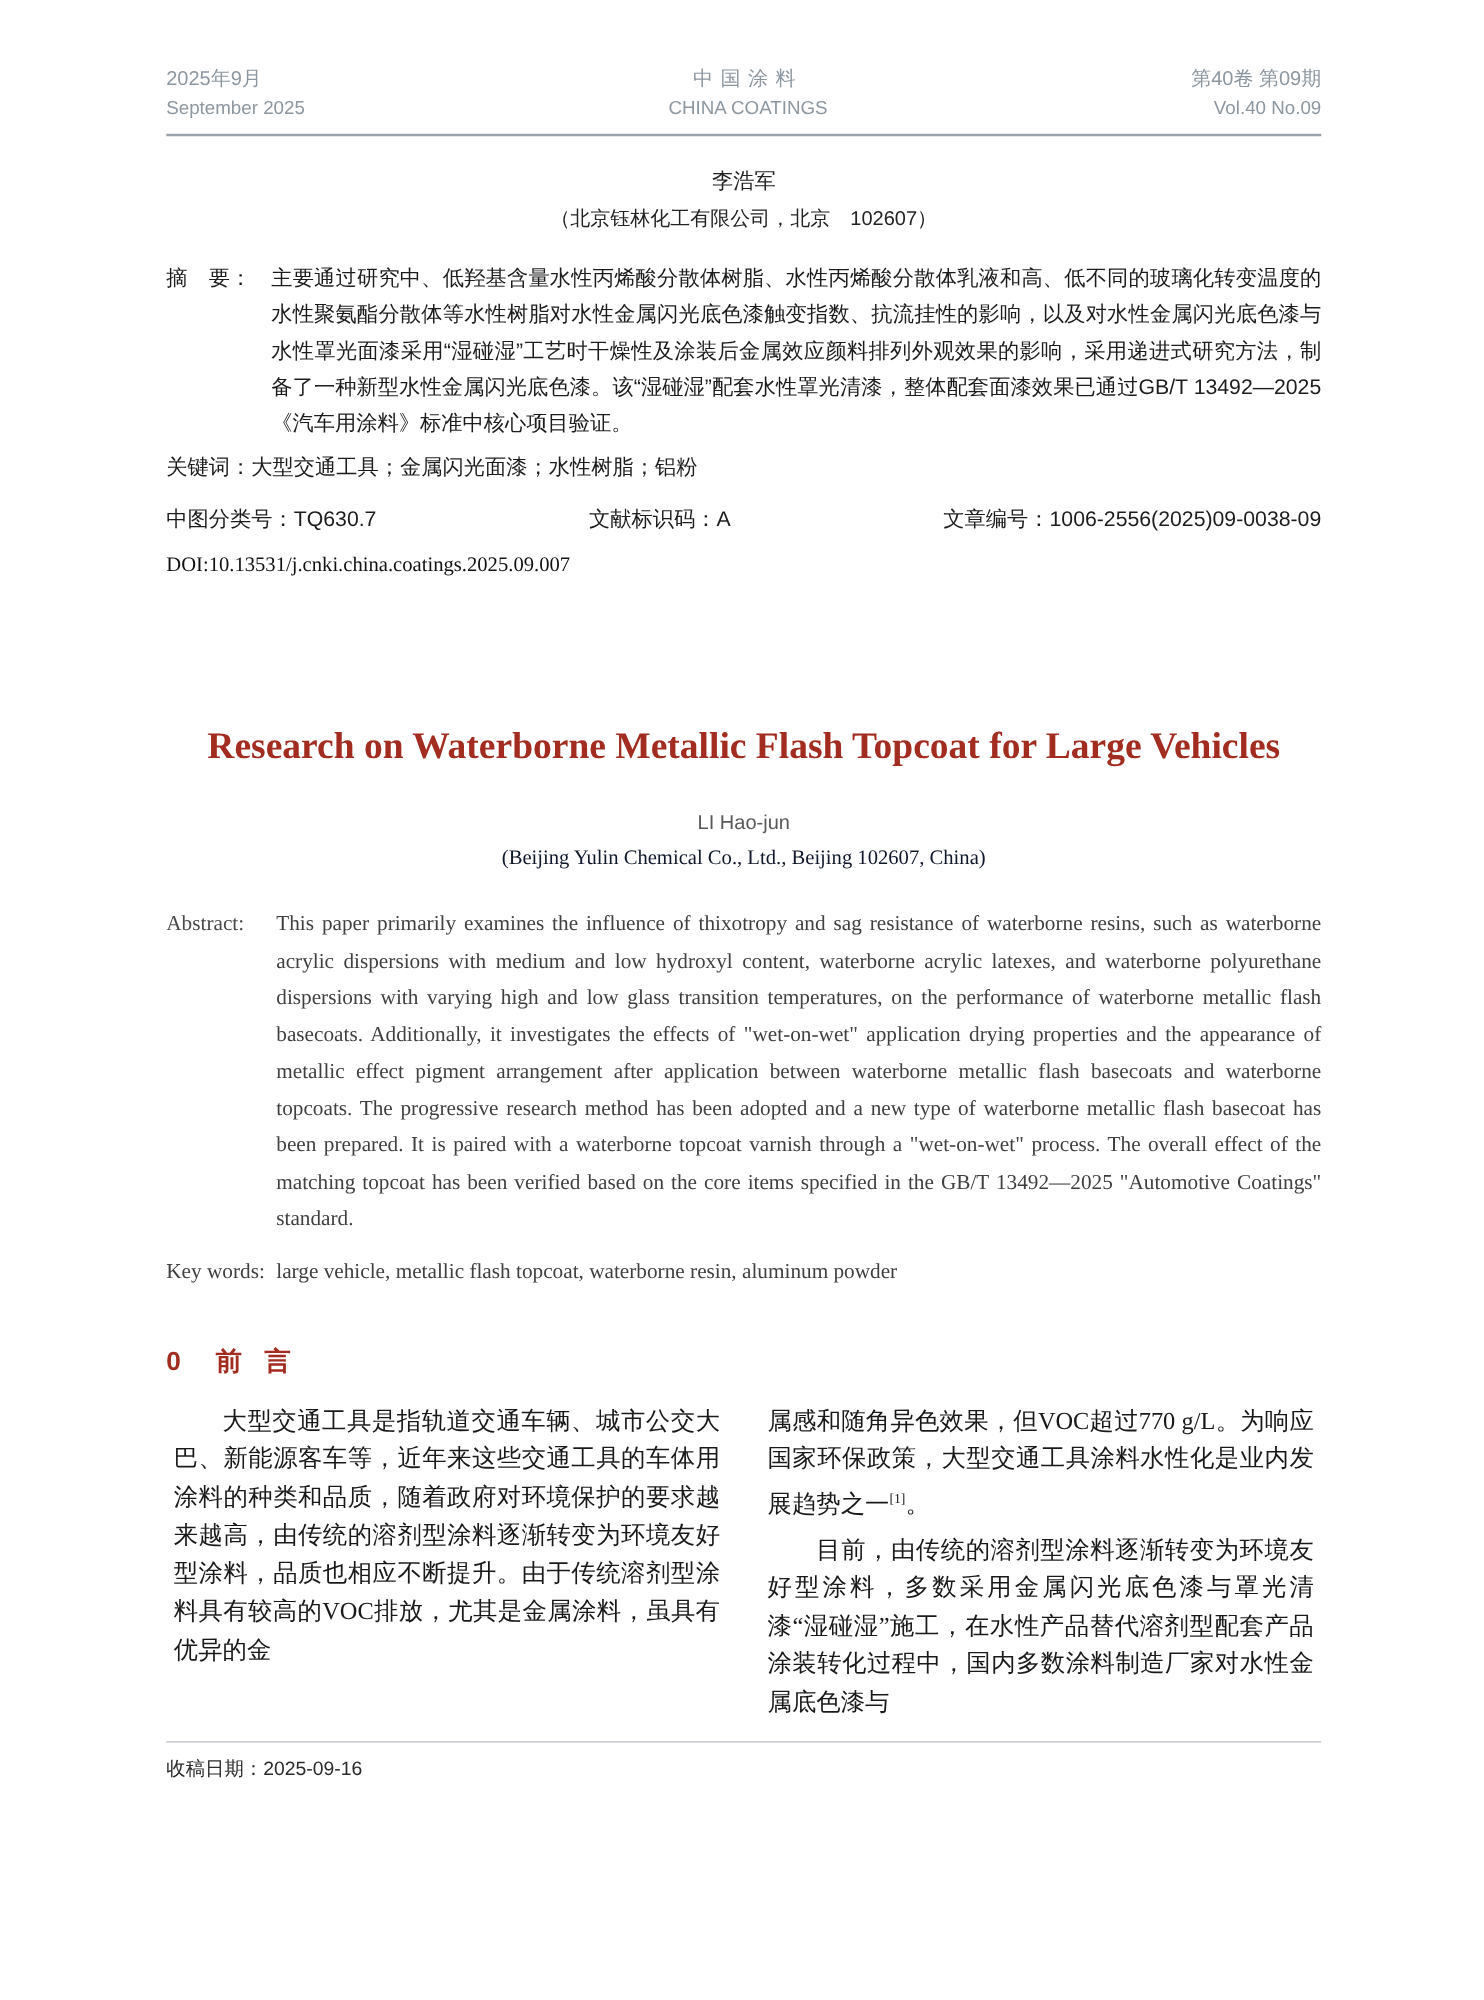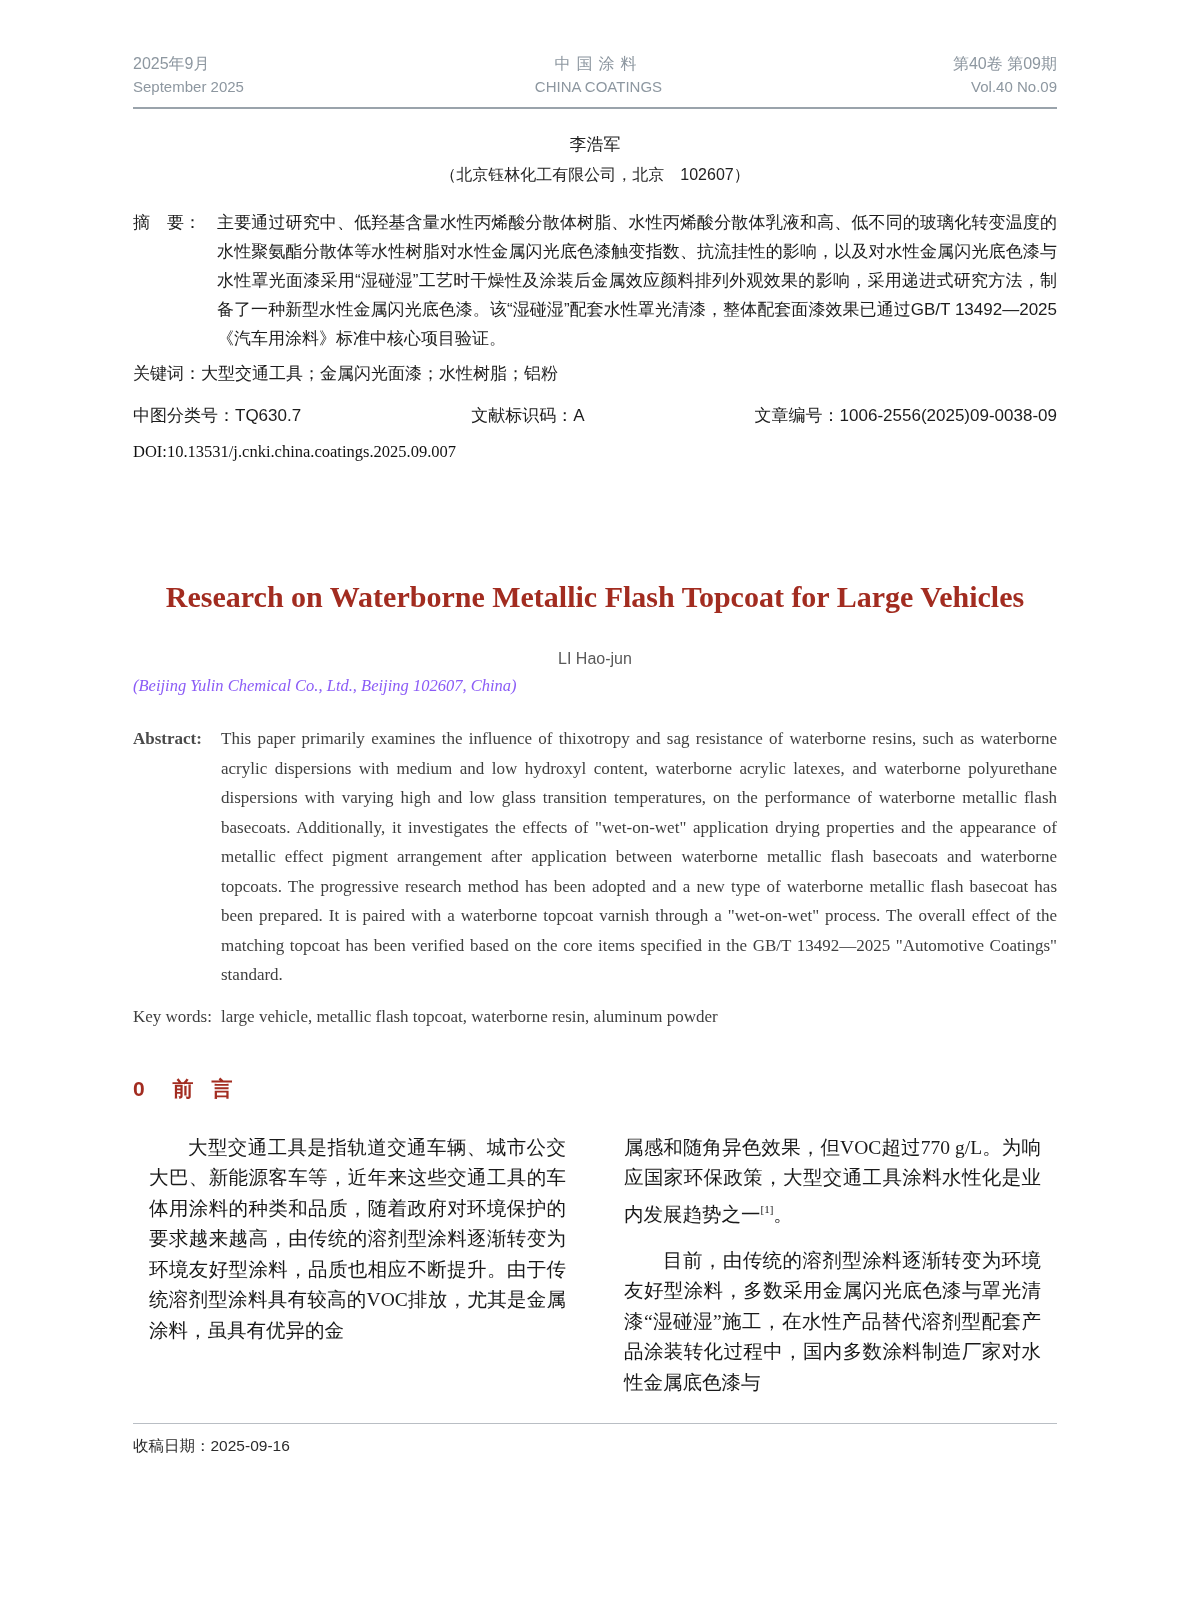--- a/index.html
+++ b/index.html
@@ -100,33 +100,33 @@
   }
   .author-en {
     margin-top: 30px;
     text-align: center;
     font-family: Liberation Sans, sans-serif;
     font-size: 16px;
     color: #595959;
   }
   .affil-en {
     margin-top: 8px;
-    font-style: italic;
+    text-align: center;
     font-size: 16.5px;
-    color: #8b5cf6;
+    color: #0f172a;
   }
   
   .abs-en {
     margin-top: 28px;
     display: flex;
     font-size: 17px;
     line-height: 29.5px;
     color: #3f3f3f;
   }
-  .abs-en .label { flex: 0 0 88px; white-space: nowrap; color: #4a4a4a; font-weight: bold; }
+  .abs-en .label { flex: 0 0 88px; white-space: nowrap; color: #4a4a4a; }
   .abs-en .text  { flex: 1; text-align: justify; }
   .kw-en {
     margin-top: 12px;
     display: flex;
     font-size: 17px;
     line-height: 29px;
     color: #3f3f3f;
   }
   .kw-en .label { flex: 0 0 88px; white-space: nowrap; }
   .kw-en .text  { flex: 1; }
@@ -140,21 +140,21 @@
   }
   .sec-heading .num { margin-right: 22px; }
   .sec-heading .ttl { letter-spacing: 18px; }
   .columns {
     margin-top: 14px;
     display: flex;
     gap: 26px;
   }
   .column { flex: 1; }
   .column p {
-    margin: 16px;
+    margin: 6px;
     font-size: 19.5px;
     line-height: 30.5px;
     text-align: justify;
     color: #191919;
   }
   .column p.indent { text-indent: 2em; }
   .column sup { font-size: 11px; }
   
   .footnote-rule {
     border: none;

